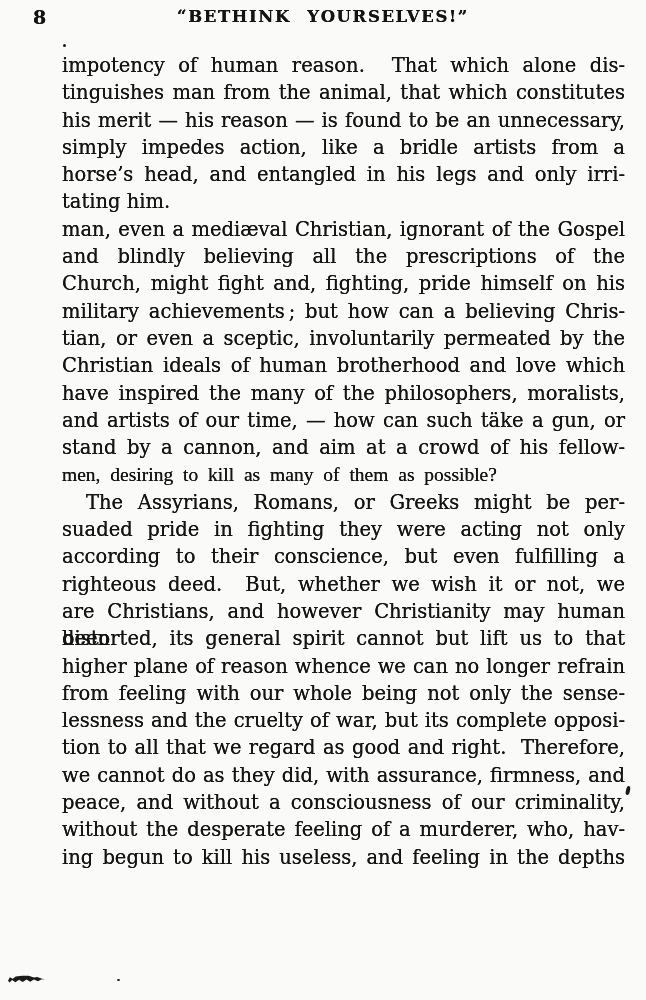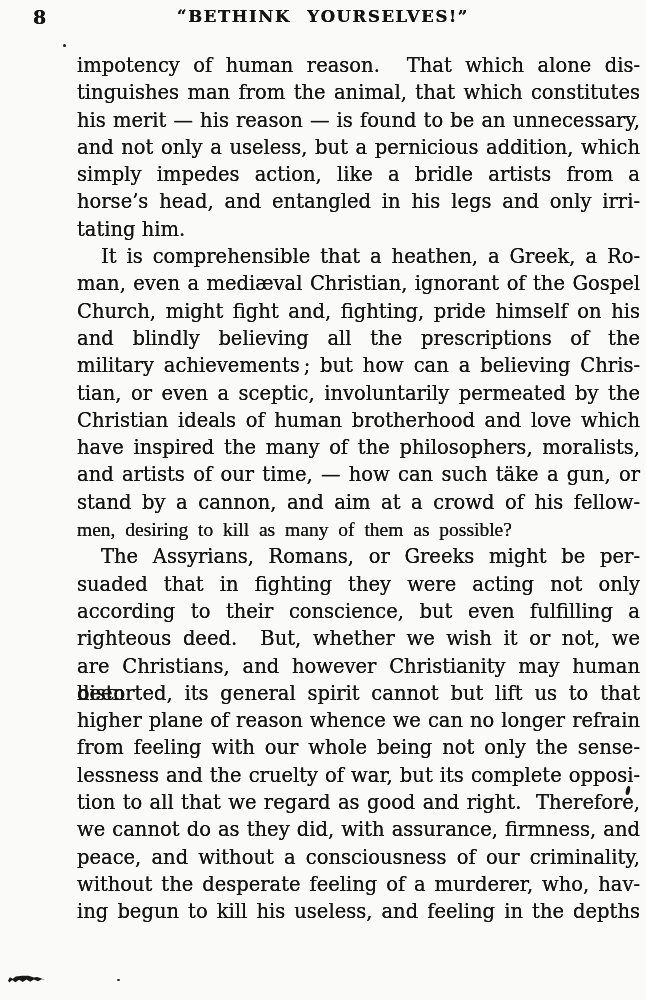--- a/index.html
+++ b/index.html
@@ -38,21 +38,21 @@
     text-align: center;
     font-size: 16.5px;
     font-weight: bold;
     letter-spacing: 1.6px;
     word-spacing: 9px;
     padding-top: 2px;
     text-shadow: 0 0 0.45px currentColor;
   }
   .text-block {
     position: absolute;
-    left: 77px;
+    left: 62px;
     top: 52px;
     width: 563px;
   }
   .paragraph {
     margin: 0;
   }
   .line {
     font-size: 19.5px;
     line-height: 27.3px;
     height: 27.3px;
@@ -89,41 +89,39 @@
 <div class="book-page">
   <div class="page-header">
     <span class="page-number">8</span>
     <div class="running-title">“BETHINK  YOURSELVES!”</div>
   </div>
   <div class="text-block">
       <div class="paragraph">
         <div class="line">impotency of human reason.&nbsp; That which alone dis-</div>
         <div class="line">tinguishes man from the animal, that which constitutes</div>
         <div class="line">his merit — his reason — is found to be an unnecessary,</div>
-        <div class="line">and not only a useless, but a pernicious addition, which</div>
         <div class="line">simply impedes action, like a bridle artists from a</div>
         <div class="line">horse’s head, and entangled in his legs and only irri-</div>
         <div class="line nojust">tating him.</div>
       </div>
       <div class="paragraph">
-        <div class="line indent">It is comprehensible that a heathen, a Greek, a Ro-</div>
         <div class="line">man, even a mediæval Christian, ignorant of the Gospel</div>
+        <div class="line">and blindly believing all the prescriptions of the</div>
         <div class="line">Church, might fight and, fighting, pride himself on his</div>
-        <div class="line">and blindly believing all the prescriptions of the</div>
         <div class="line">military achievements ; but how can a believing Chris-</div>
         <div class="line">tian, or even a sceptic, involuntarily permeated by the</div>
         <div class="line">Christian ideals of human brotherhood and love which</div>
         <div class="line">have inspired the many of the philosophers, moralists,</div>
         <div class="line">and artists of our time, — how can such täke a gun, or</div>
         <div class="line">stand by a cannon, and aim at a crowd of his fellow-</div>
         <div class="line nojust" style="word-spacing: 5px; font-family: Liberation Serif, serif;">men, desiring to kill as many of them as possible?</div>
       </div>
       <div class="paragraph">
         <div class="line indent">The Assyrians, Romans, or Greeks might be per-</div>
-        <div class="line">suaded that in fighting they were acting not only</div>
+        <div class="line">suaded pride in fighting they were acting not only</div>
         <div class="line">according to their conscience, but even fulfilling a</div>
         <div class="line">righteous deed.&nbsp; But, whether we wish it or not, we</div>
         <div class="line">are Christians, and however Christianity may human been</div>
         <div class="line">distorted, its general spirit cannot but lift us to that</div>
         <div class="line">higher plane of reason whence we can no longer refrain</div>
         <div class="line">from feeling with our whole being not only the sense-</div>
         <div class="line">lessness and the cruelty of war, but its complete opposi-</div>
         <div class="line">tion to all that we regard as good and right.&nbsp; Therefore,</div>
         <div class="line">we cannot do as they did, with assurance, firmness, and</div>
         <div class="line">peace, and without a consciousness of our criminality,</div>

